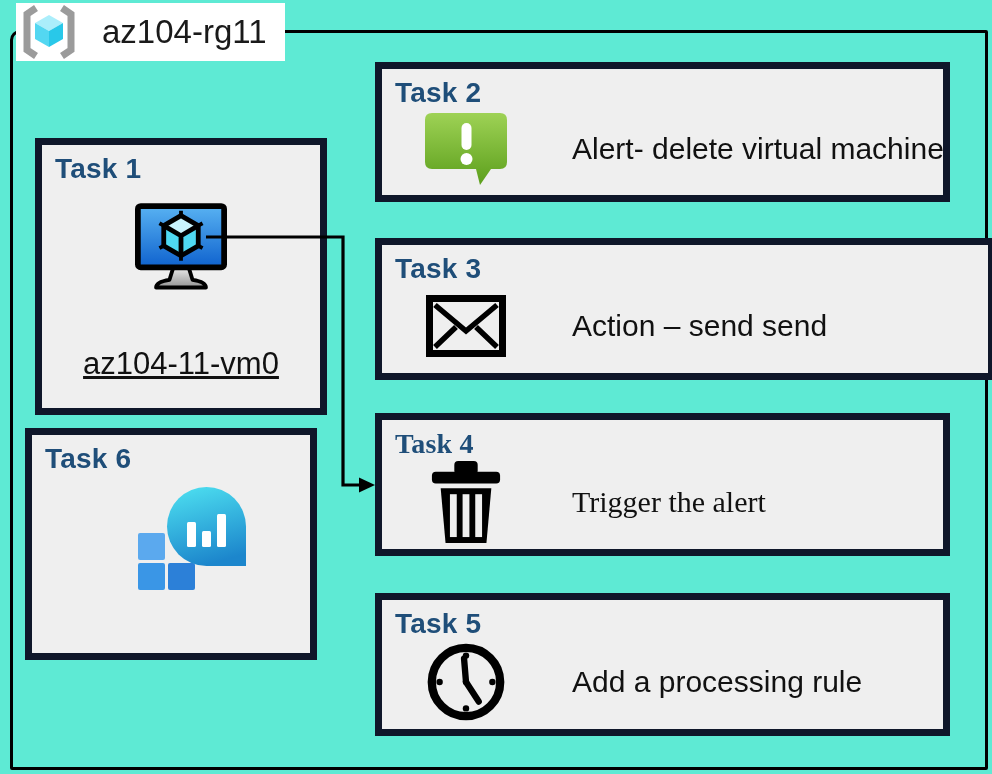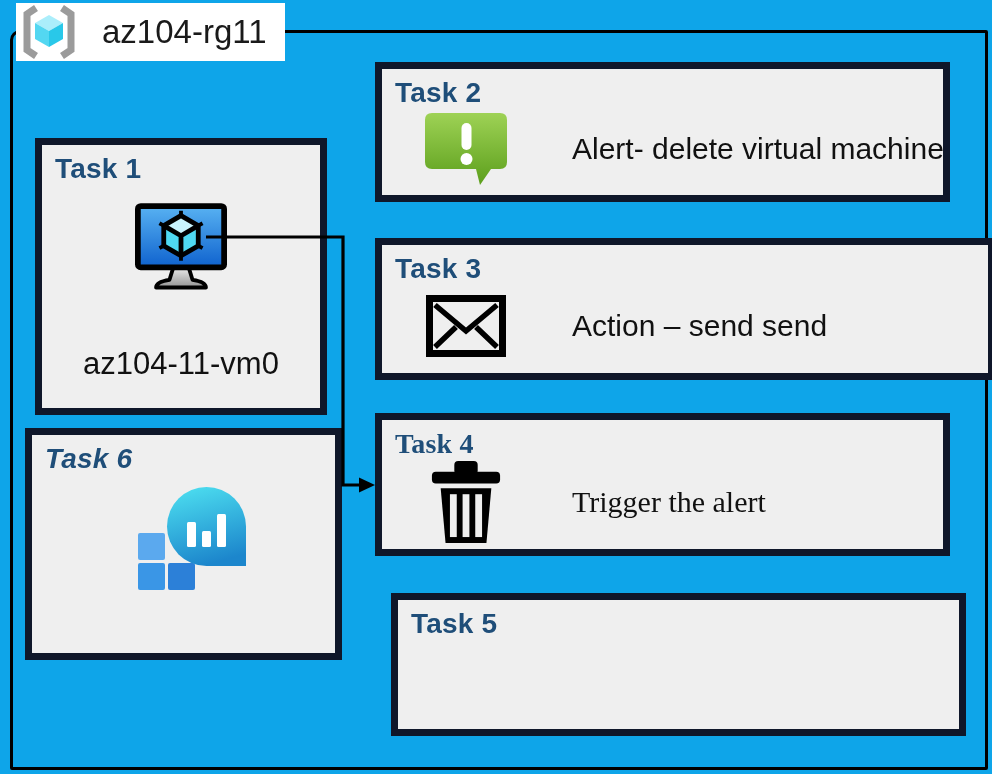--- a/index.html
+++ b/index.html
@@ -1,18 +1,18 @@
 <!DOCTYPE html>
 <html><head>
 <meta charset="utf-8">
 <style>
   html,body { margin:0; padding:0; background:#fff; }
   .canvas {
     position:relative; width:992px; height:774px; overflow:hidden;
-    font-family:"Liberation Sans", sans-serif; background:#0ea5e9;
+    font-family:"Liberation Sans", sans-serif; background:#5eead4;
   }
   
   .outer {
     position:absolute; left:10px; top:30px; width:978px; height:740px;
     border:3px solid #000; border-radius:10px 2px 2px 2px; box-sizing:border-box;
   }
   
   .rg-header {
     position:absolute; left:16px; top:3px; height:58px;
     display:flex; align-items:center; gap:22px;
@@ -21,40 +21,40 @@
   .rg-label { font-size:33px; color:#1a1a1a; white-space:nowrap; }
 
   
   .task-box {
     position:absolute; background:#efefef; border:7px solid #0f172a; box-sizing:border-box;
   }
   .t1 { left:35px;  top:138px; width:292px; height:277px; }
   .t2 { left:375px; top:62px;  width:575px; height:140px; }
   .t3 { left:375px; top:238px; width:620px; height:142px; }
   .t4 { left:375px; top:413px; width:575px; height:143px;font-family:Liberation Serif, serif; }
-  .t5 { left:391px; top:593px; width:575px; height:143px; }
-  .t6 { left:25px;  top:428px; width:317px; height:232px;font-style:italic; }
+  .t5 { left:375px; top:593px; width:575px; height:143px; }
+  .t6 { left:25px;  top:428px; width:292px; height:232px; }
 
   .task-title {
     position:absolute; left:13px; top:8px;
     font-size:28px; font-weight:bold; color:#1f4e79; letter-spacing:.2px;
   }
   
   .task-body {
     position:absolute; left:38px; top:44px; right:14px; bottom:10px;
     display:flex; align-items:center;gap:32px;
   }
   .icon-slot { width:92px; display:flex; justify-content:center; flex:0 0 92px; }
   .task-text { margin-left:28px; font-size:30px; color:#111; white-space:nowrap; }
 
   .center-label {
     position:absolute; left:0; right:0; text-align:center;
     font-size:31px; color:#111;
   }
-  .t1 .center-label { bottom:26px; }
+  .t1 .center-label { bottom:26px;text-decoration:underline; }
   .t6 .center-label { bottom:30px; }
 
   .vm-icon { position:absolute; left:93px; top:58px; }
 
   
   .lq-icon { position:absolute; left:106px; top:52px; width:108px; height:104px; }
   .lq-sq { position:absolute; width:27px; height:27px; border-radius:2px; }
   .lq-s1 { left:0;  top:46px; background:#5ba9ee; }
   .lq-s2 { left:0;  top:76px; background:#3a96e6; }
   .lq-s3 { left:30px; top:76px; background:#2c80d8; }
@@ -162,20 +162,34 @@
           <rect x="34.5" y="36" width="7" height="44" fill="#efefef"></rect>
           <rect x="47.5" y="36" width="7" height="44" fill="#efefef"></rect>
         </svg>
       </span>
       <span class="task-text">Trigger the alert</span>
     </div>
   </div>
 
   <div class="task-box t5">
     <div class="task-title">Task 5</div>
+    <div class="task-body">
+      <span class="icon-slot">
+        <svg width="86" height="86" viewBox="0 0 88 88">
+          <circle cx="44" cy="44" r="35" fill="none" stroke="#000" stroke-width="8.5"></circle>
+          <circle cx="44" cy="17" r="3.3" fill="#000"></circle>
+          <circle cx="71" cy="44" r="3.3" fill="#000"></circle>
+          <circle cx="44" cy="71" r="3.3" fill="#000"></circle>
+          <circle cx="17" cy="44" r="3.3" fill="#000"></circle>
+          <path d="M44 44 L42 20" stroke="#000" stroke-width="6.5" stroke-linecap="round"></path>
+          <path d="M44 44 L57 64" stroke="#000" stroke-width="6.5" stroke-linecap="round"></path>
+        </svg>
+      </span>
+      <span class="task-text">Add a processing rule</span>
+    </div>
   </div>
 
   <div class="task-box t6">
     <div class="task-title">Task 6</div>
     <div class="lq-icon">
       <div class="lq-sq lq-s1"></div>
       <div class="lq-sq lq-s2"></div>
       <div class="lq-sq lq-s3"></div>
       <div class="lq-bubble">
         <div class="lq-bar lq-b1"></div>

